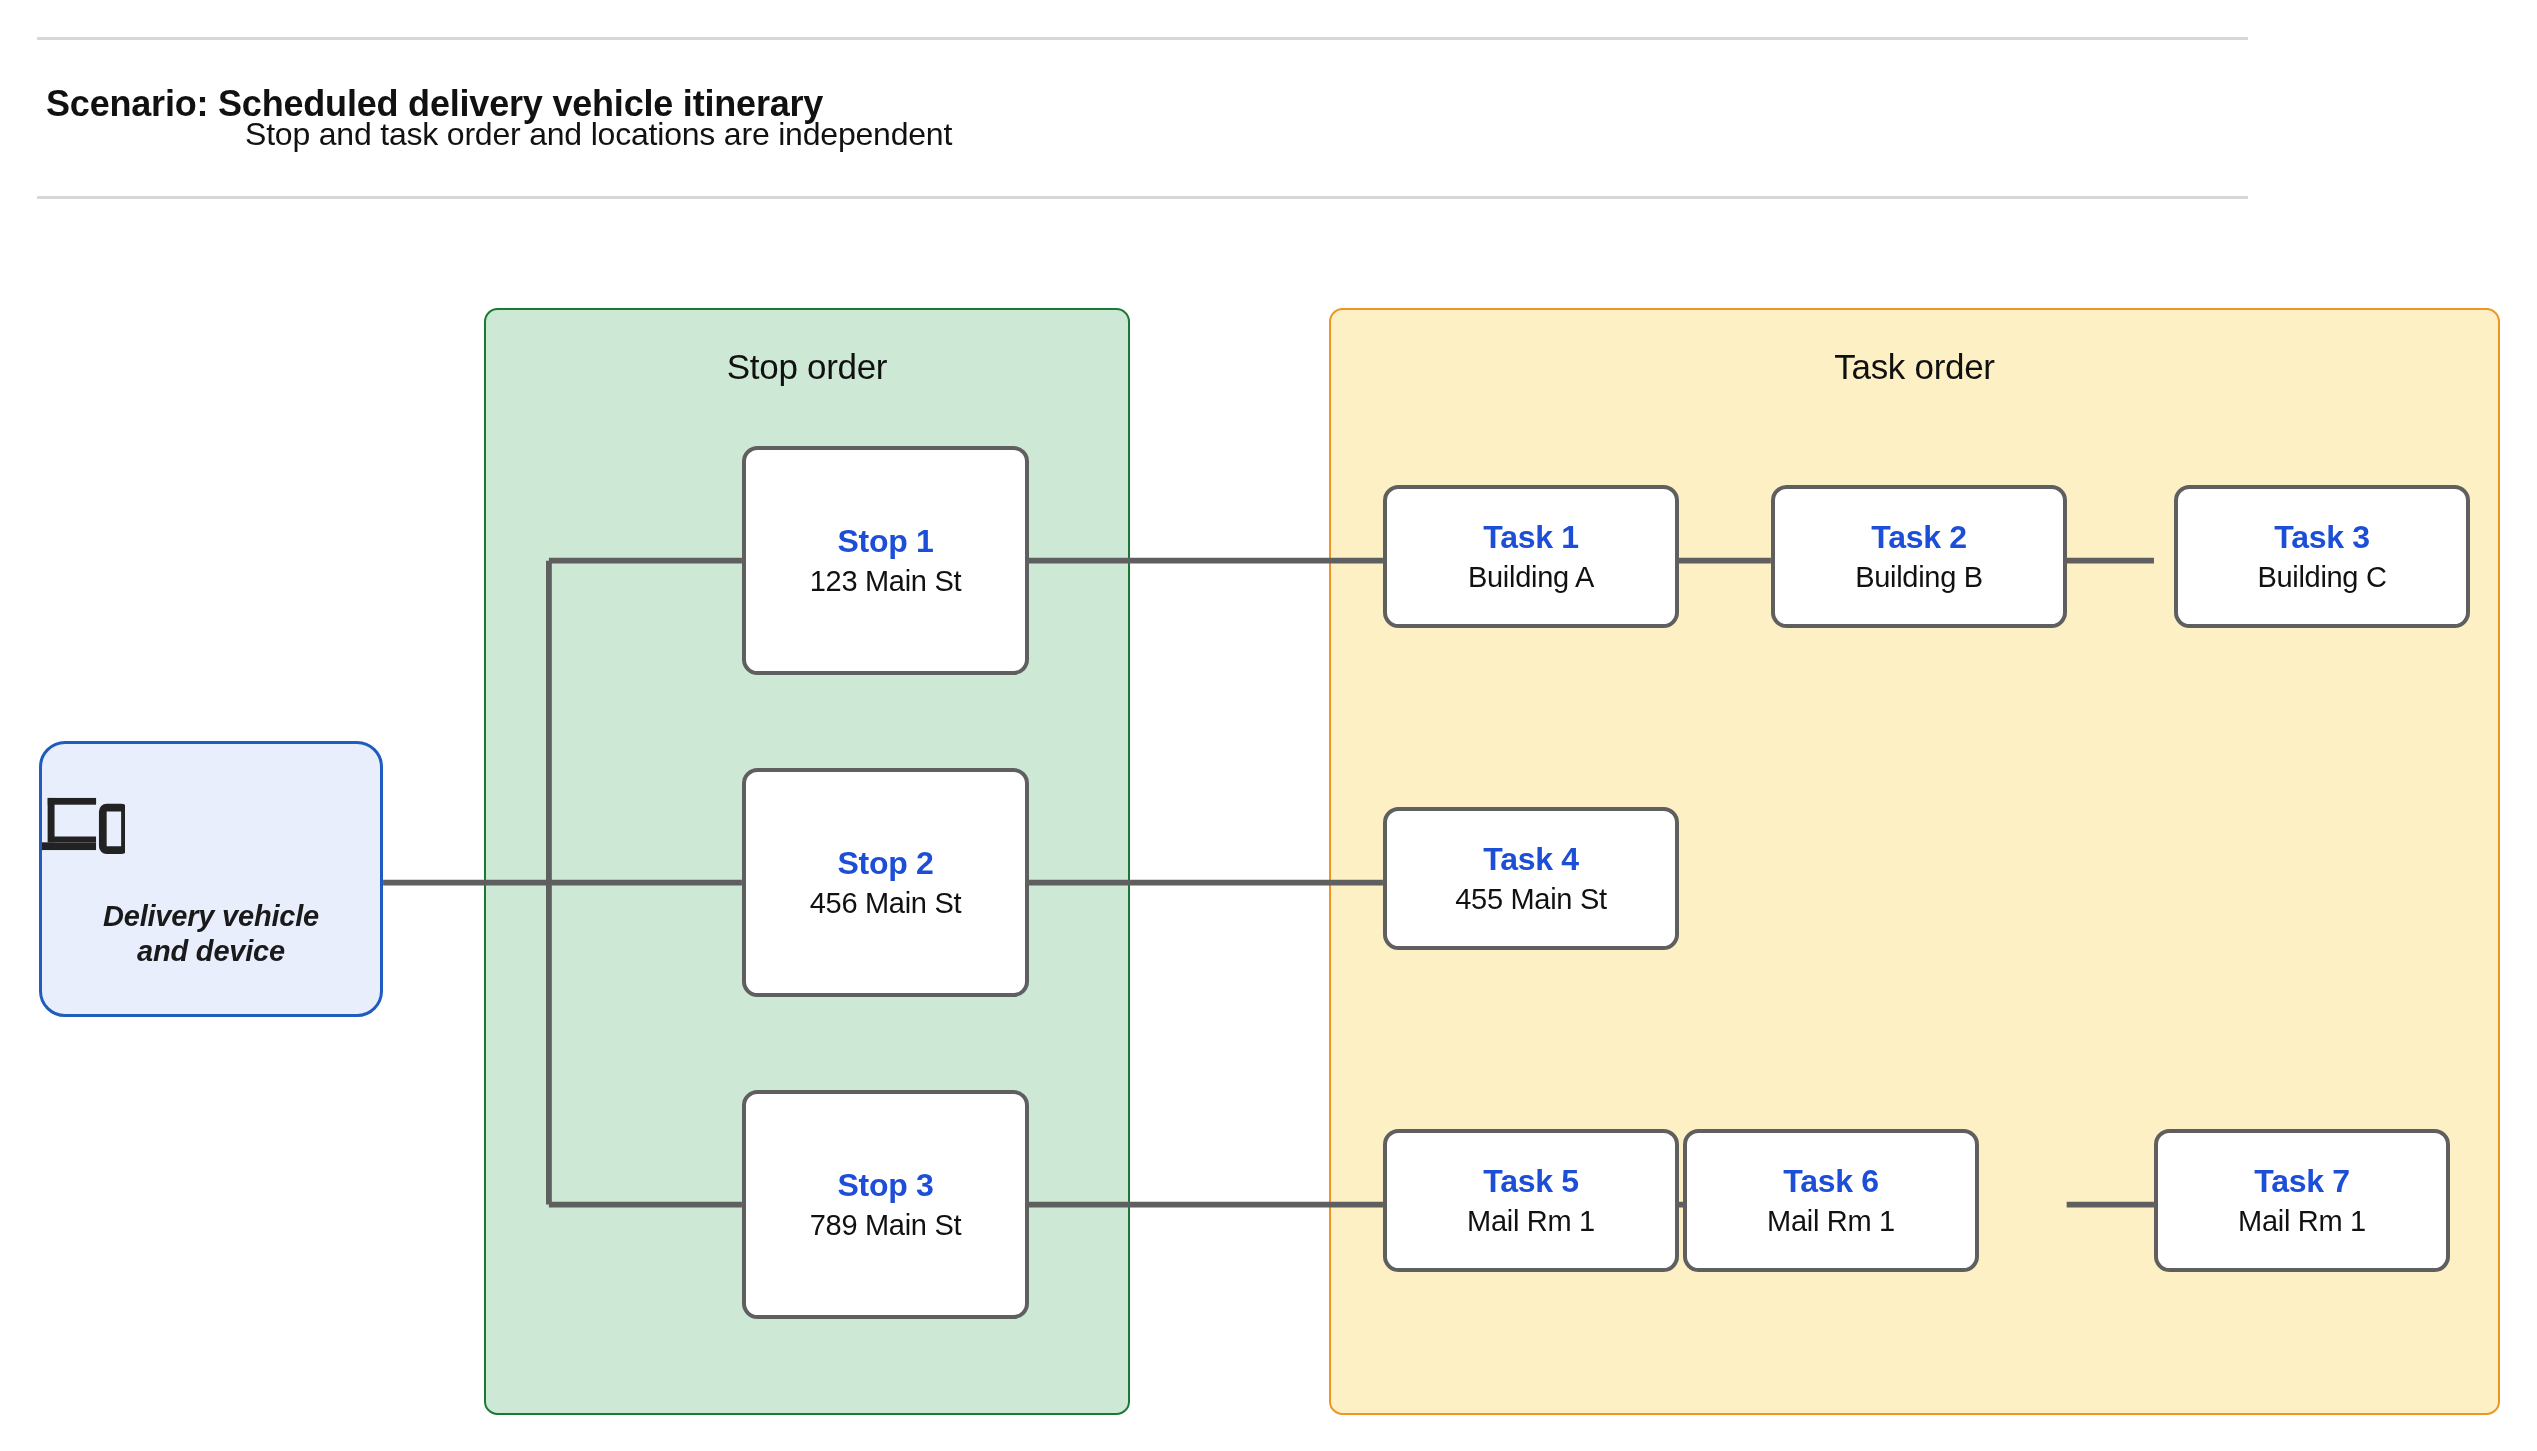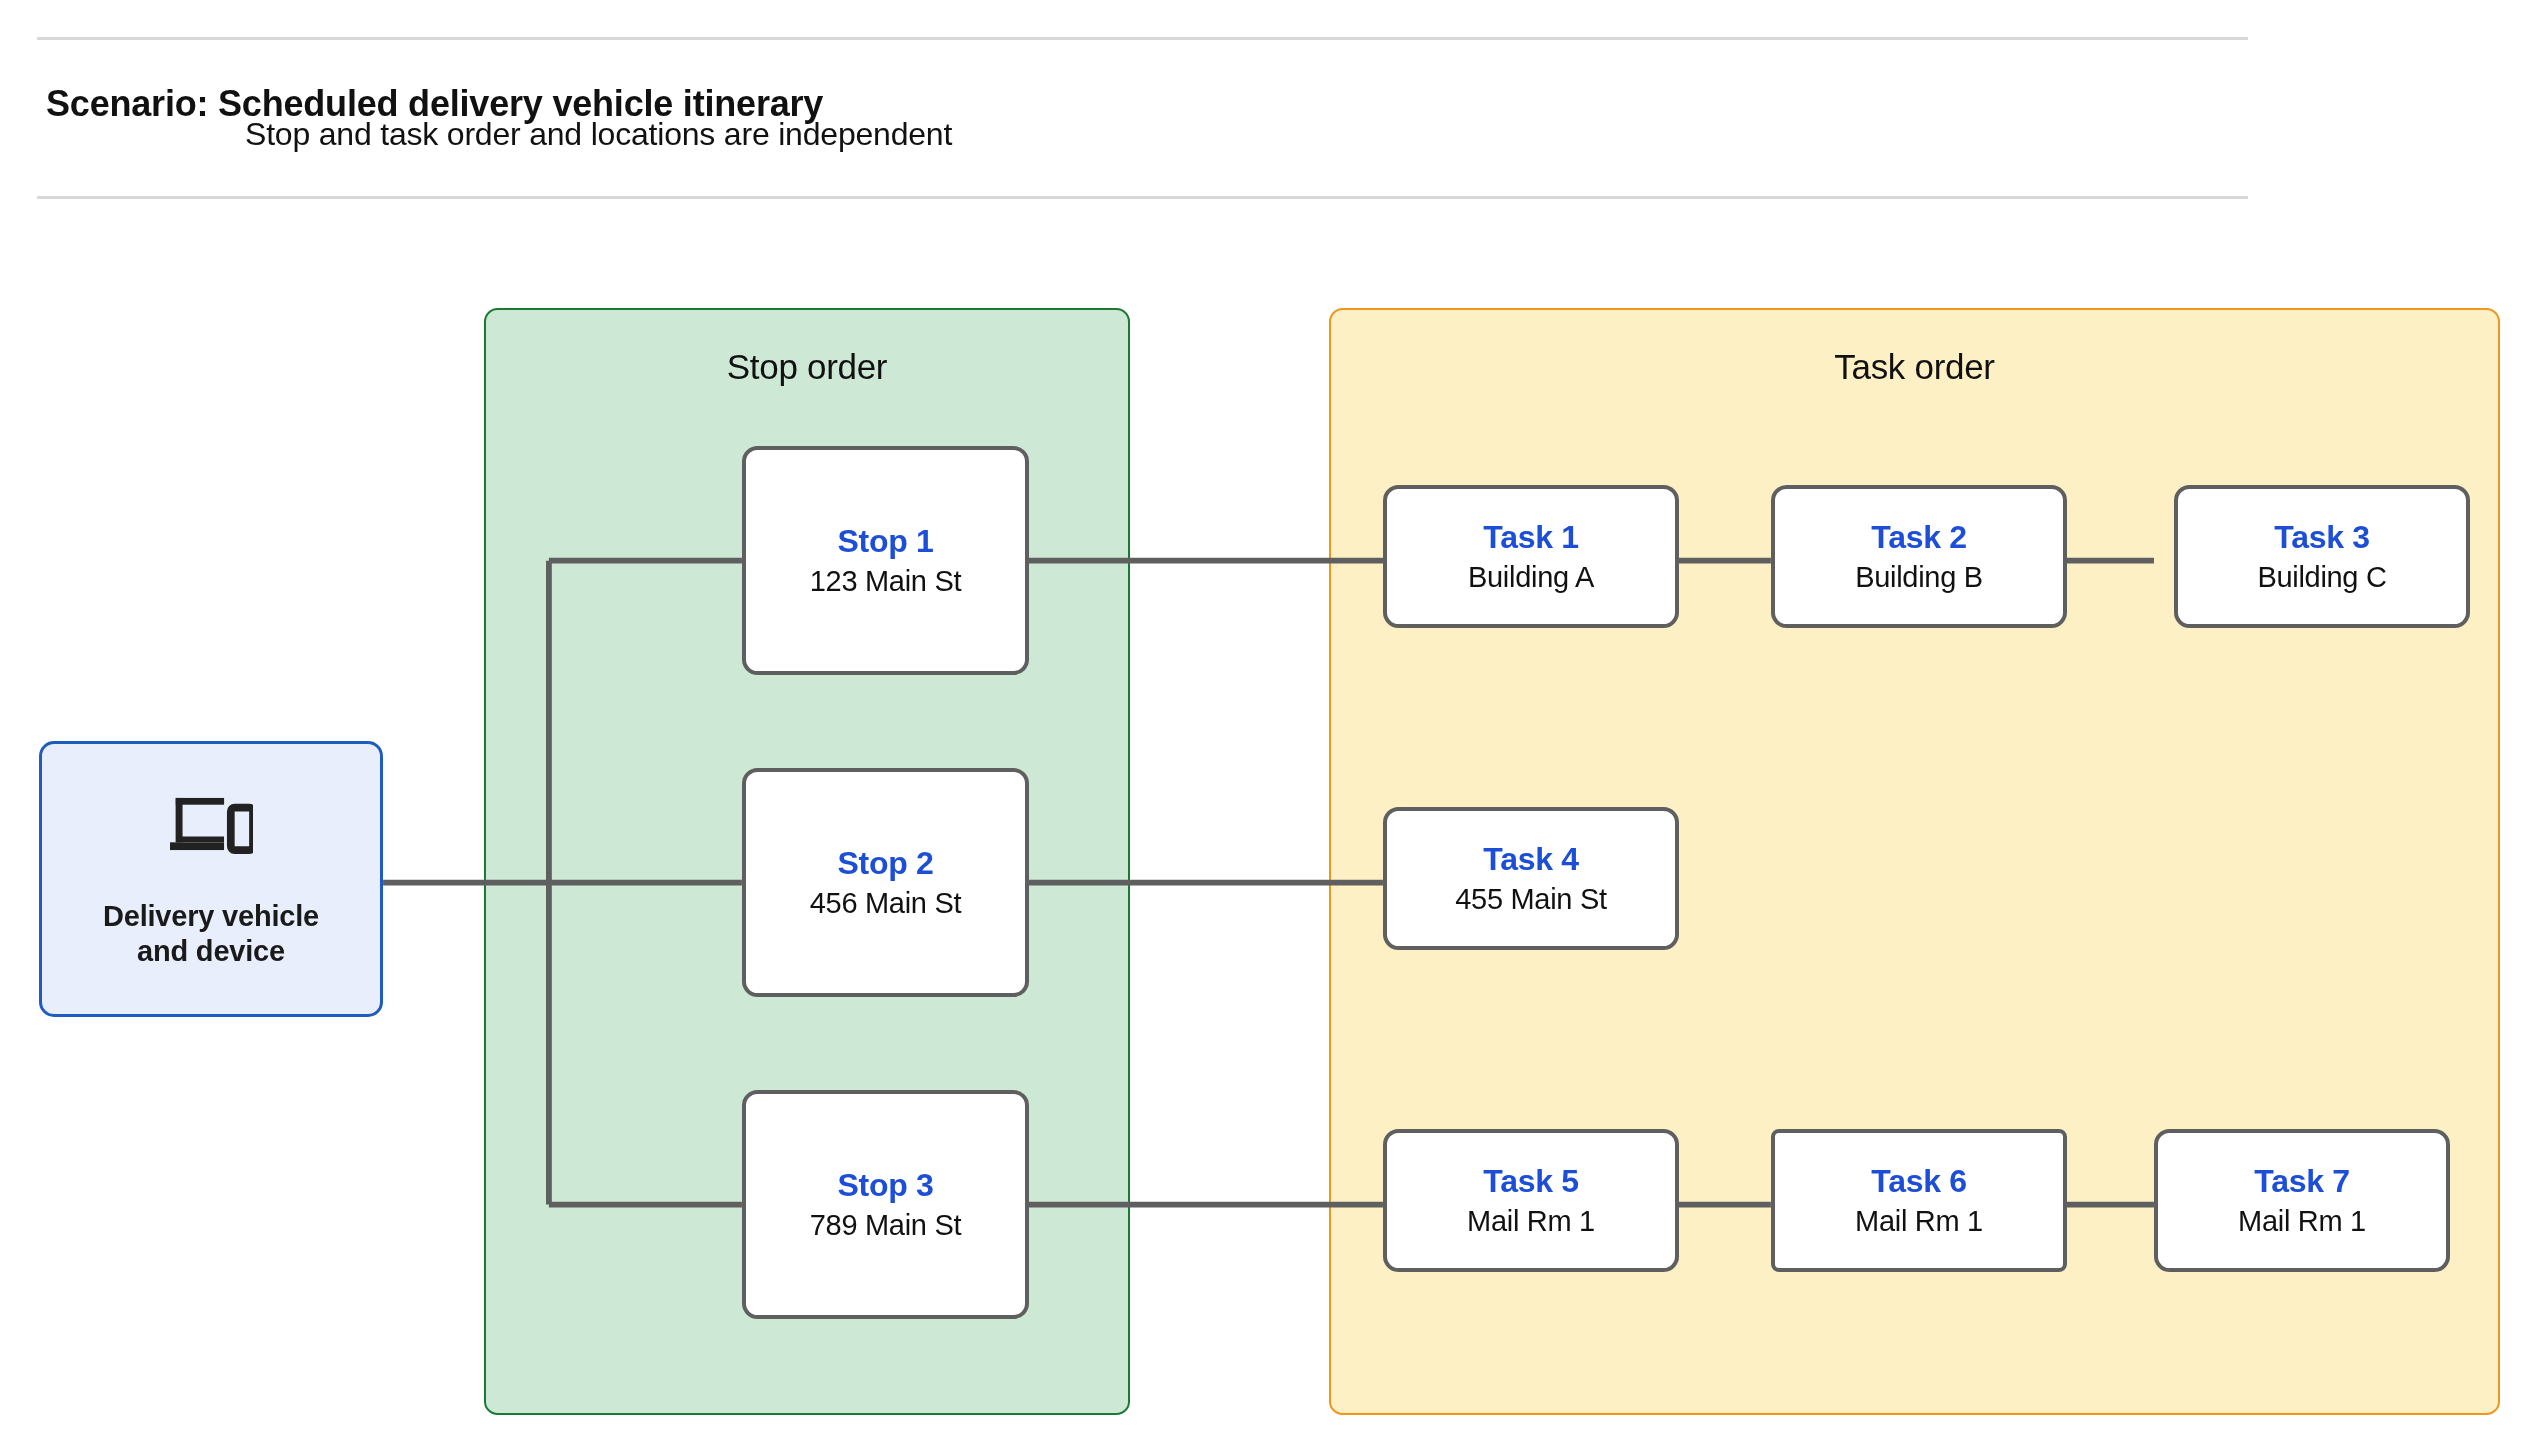--- a/index.html
+++ b/index.html
@@ -97,26 +97,26 @@
 
   
   #vehicle-node {
     position: absolute;
     left: 39px;
     top: 741px;
     width: 344px;
     height: 276px;
     background: #e8eefb;
     border: 3.9px solid #1f5cbf;
-    border-radius: 15px;
+    border-radius: 26px;
     box-sizing: border-box;
     display: flex;
     flex-direction: column;
-    align-items: center;
     justify-content: center;
+    font-style: italic;
   }
   #vehicle-icon {
     margin-top: 5.8px;
     margin-bottom: 45px;
     line-height: 0;
   }
   #vehicle-label {
     font-size: 29px;
     font-weight: bold;
     color: #1a1a1a;
@@ -158,21 +158,21 @@
   #stop-card-0 { top: 446px; }
   #stop-card-1 { top: 768px; }
   #stop-card-2 { top: 1090px; }
 
   .task-card { width: 296px; height: 143px; }
   #task-card-0 { left: 1383px; top: 485px; }
   #task-card-1 { left: 1771px; top: 485px; }
   #task-card-2 { left: 2154px; top: 485px; margin-left: 20px; }
   #task-card-3 { left: 1383px; top: 807px; }
   #task-card-4 { left: 1383px; top: 1129px; }
-  #task-card-5 { left: 1771px; top: 1129px; border-radius: 8px; }
+  #task-card-5 { left: 1683px; top: 1129px; }
   #task-card-6 { left: 2154px; top: 1129px; }
 </style>
 </head>
 <body>
 
 <div id="canvas">
 
   <div class="rule" id="rule-top"></div>
   <div id="page-title">Scenario: Scheduled delivery vehicle itinerary</div>
   <div id="page-subtitle">Stop and task order and locations are independent</div>

